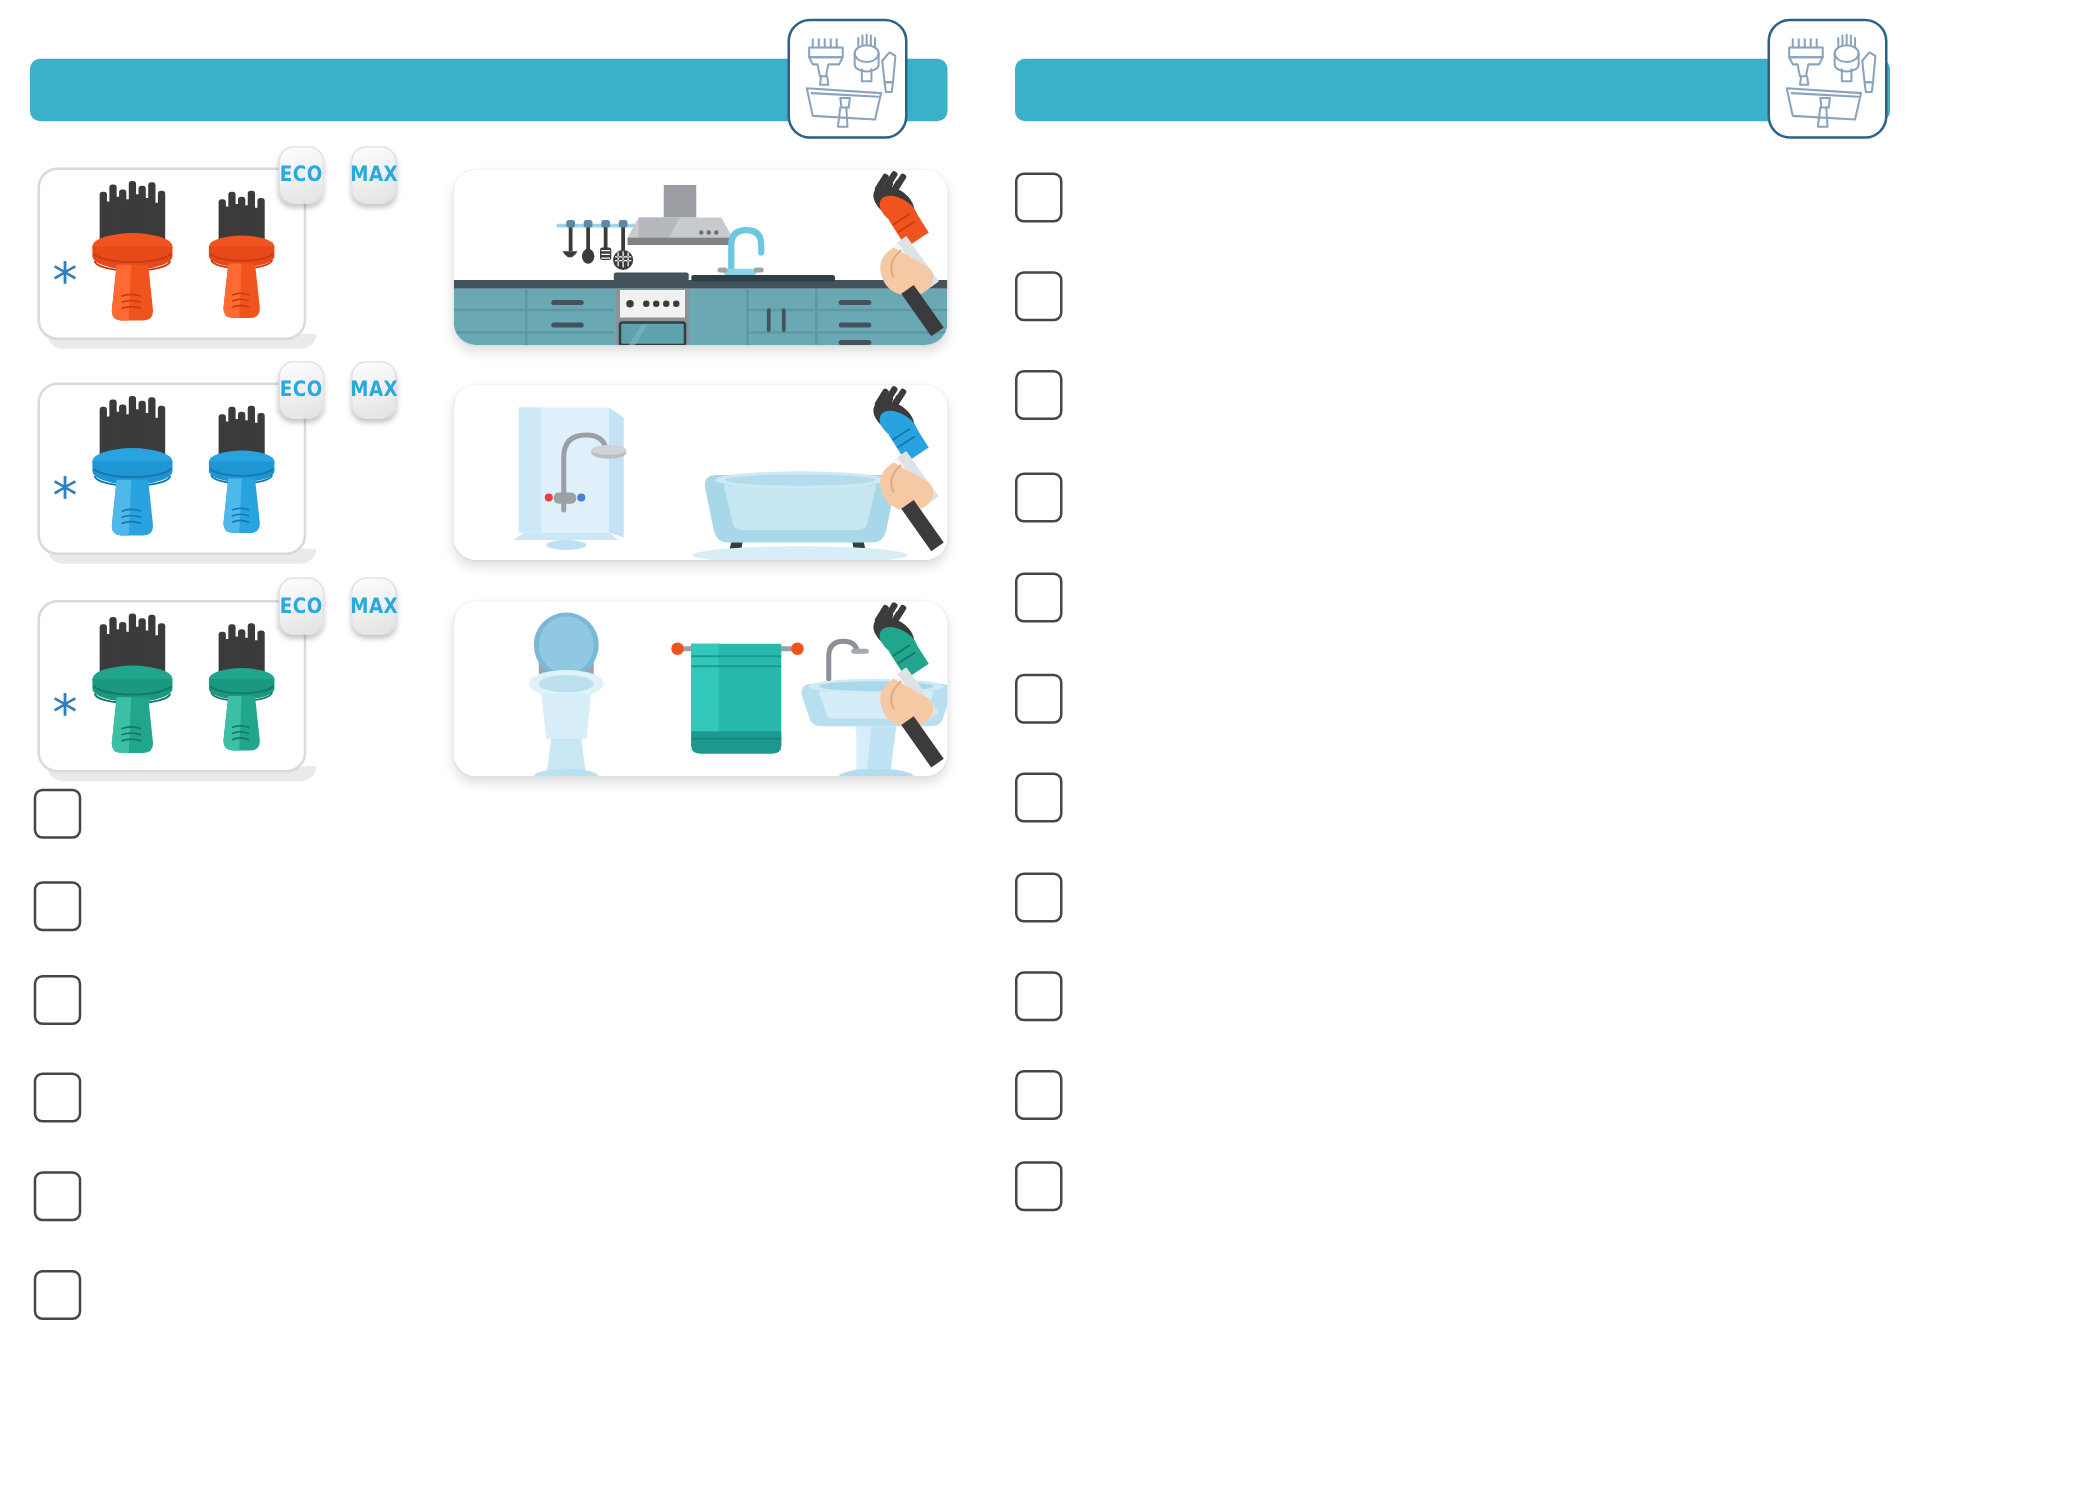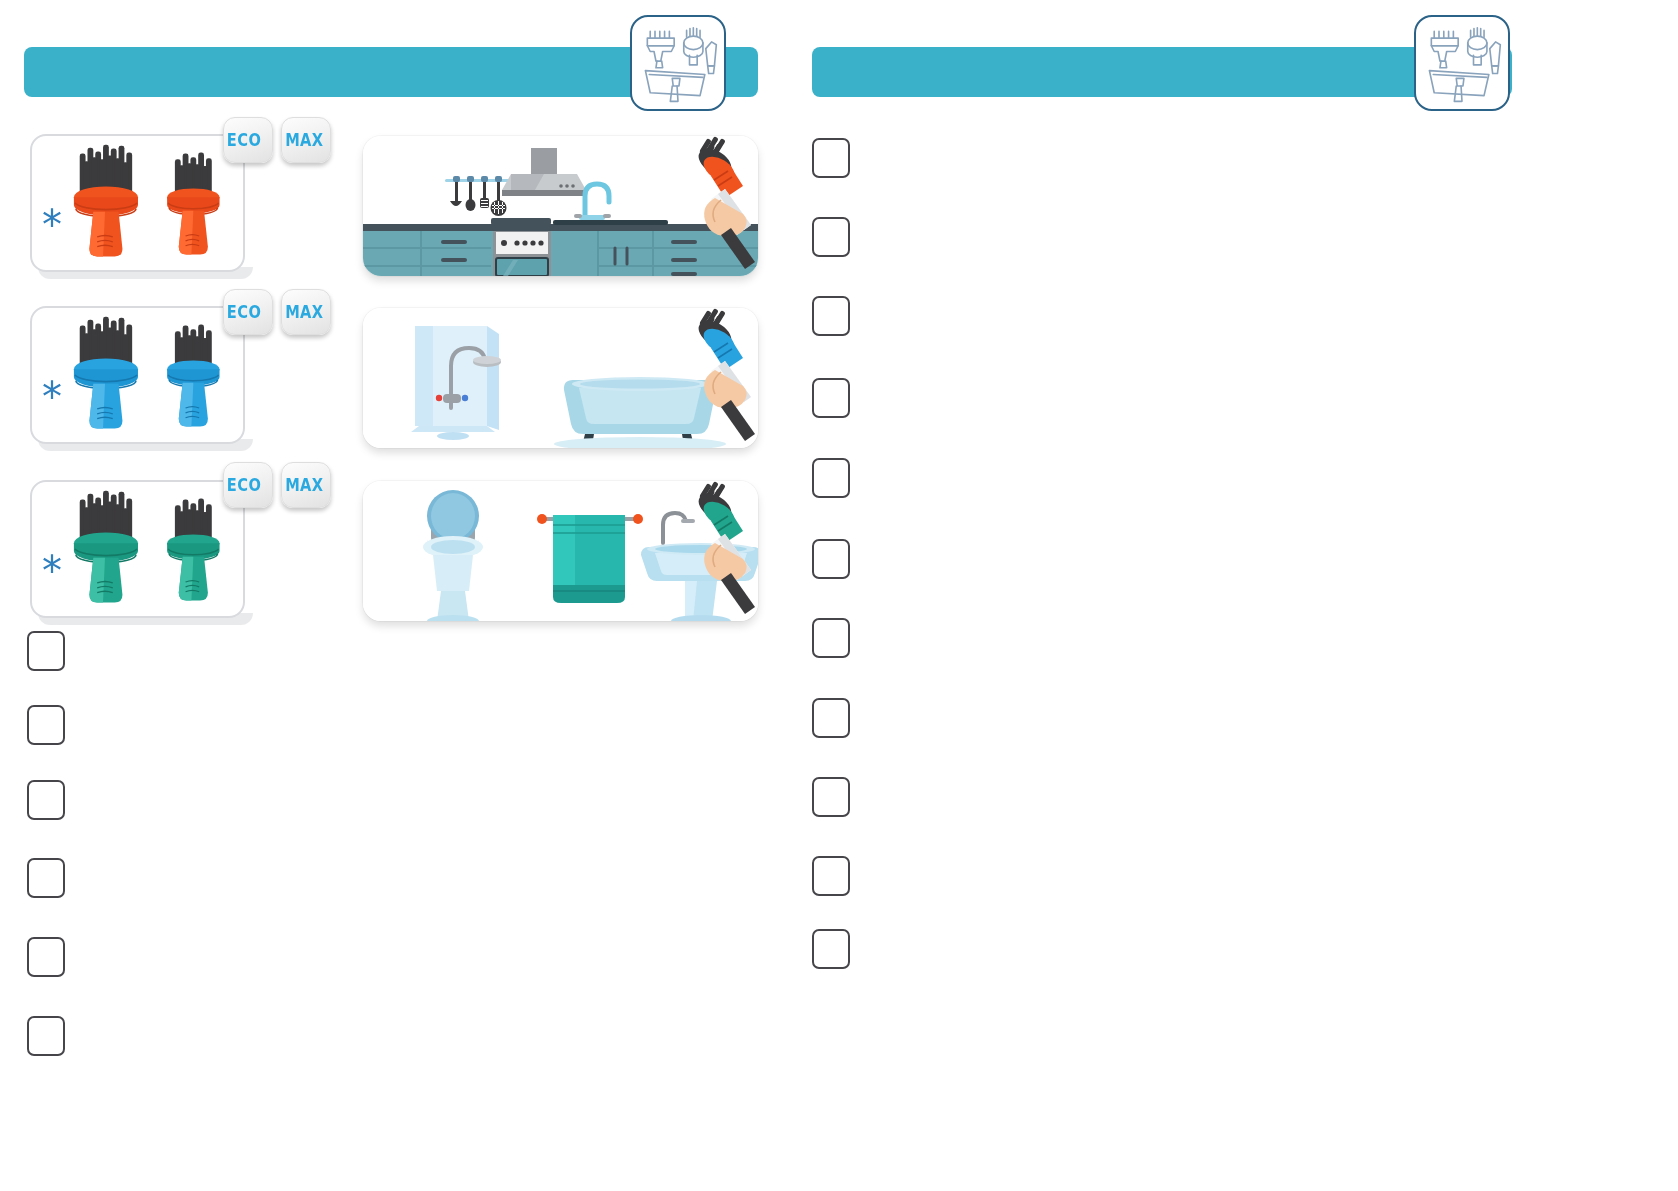--- a/index.html
+++ b/index.html
@@ -41,25 +41,25 @@
   .brush-card svg{position:absolute;left:0;top:0;width:100%;height:100%;}
 
   .asterisk{
     position:absolute;font-size:40px;line-height:1;color:#2f7fbf;
     font-family:"DejaVu Sans", sans-serif;font-weight:400;
     user-select:none;
   }
 
   
   .mode-btn{
-    position:absolute;width:50px;height:46px;border-radius:12px;
+    position:absolute;width:36px;height:46px;border-radius:12px;
     background:linear-gradient(160deg,#fdfdfd 0%,#f2f2f2 45%,#e2e2e2 100%);
     border:1px solid #dedede;box-sizing:border-box;
     box-shadow:0 3px 4px rgba(0,0,0,.22);
-    display:flex;align-items:center;
+    display:flex;align-items:center;justify-content:center;
   }
   .mode-btn span{
     font-family:"DejaVu Sans", sans-serif;
     font-weight:bold;font-size:17px;letter-spacing:.5px;
     color:#2aa9e0;transform:scaleX(.86);
   }
 
   
   .scene-card{
     position:absolute;width:395px;height:140px;

